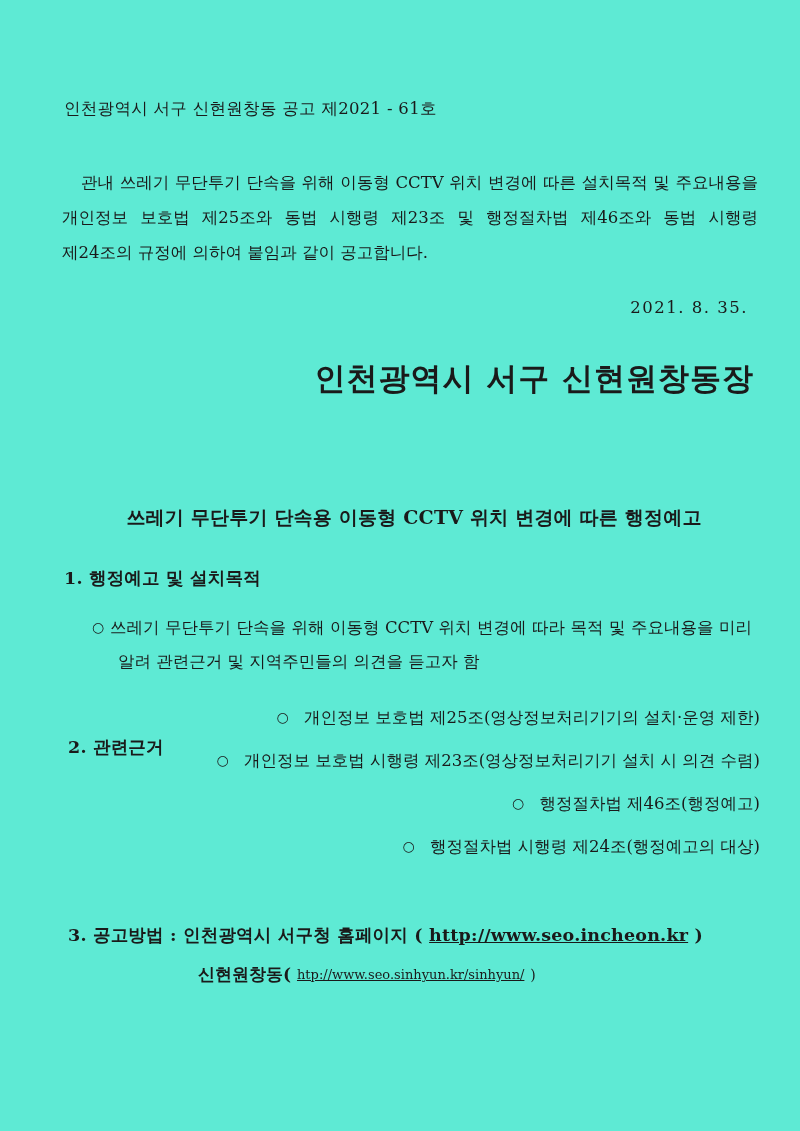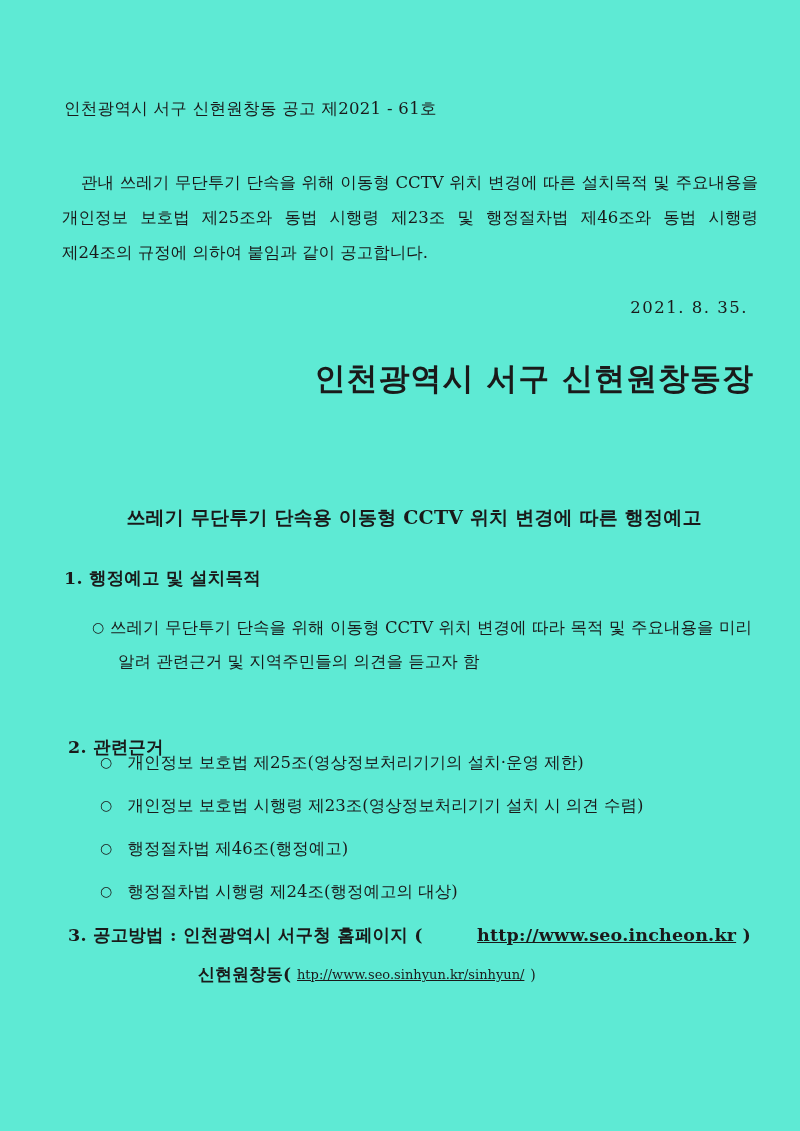--- a/index.html
+++ b/index.html
@@ -99,33 +99,33 @@
     padding-left: 26px;
     text-indent: -26px;
     text-align: justify;
   }
   .circle {
     font-size: 14px;
     vertical-align: 1px;
   }
   .b2 {
     left: 100px;
-    top: 745px;
+    top: 700px;
     width: 660px;
+    text-align: right;
   }
   .b2 .row {
     display: block;
     white-space: nowrap;
     margin-bottom: 8px;
   }
   .b2 .row span.txt { margin-left: 10px; }
 
   .link {
     text-decoration: underline;
-    margin-left: 48px;
   }
   .n3 .plain { font-weight: 700; }
   .sub3 {
     position: absolute;
     left: 198px;
     top: 963px;
     font-size: 17px;
     font-weight: 700;
     white-space: nowrap;
   }

